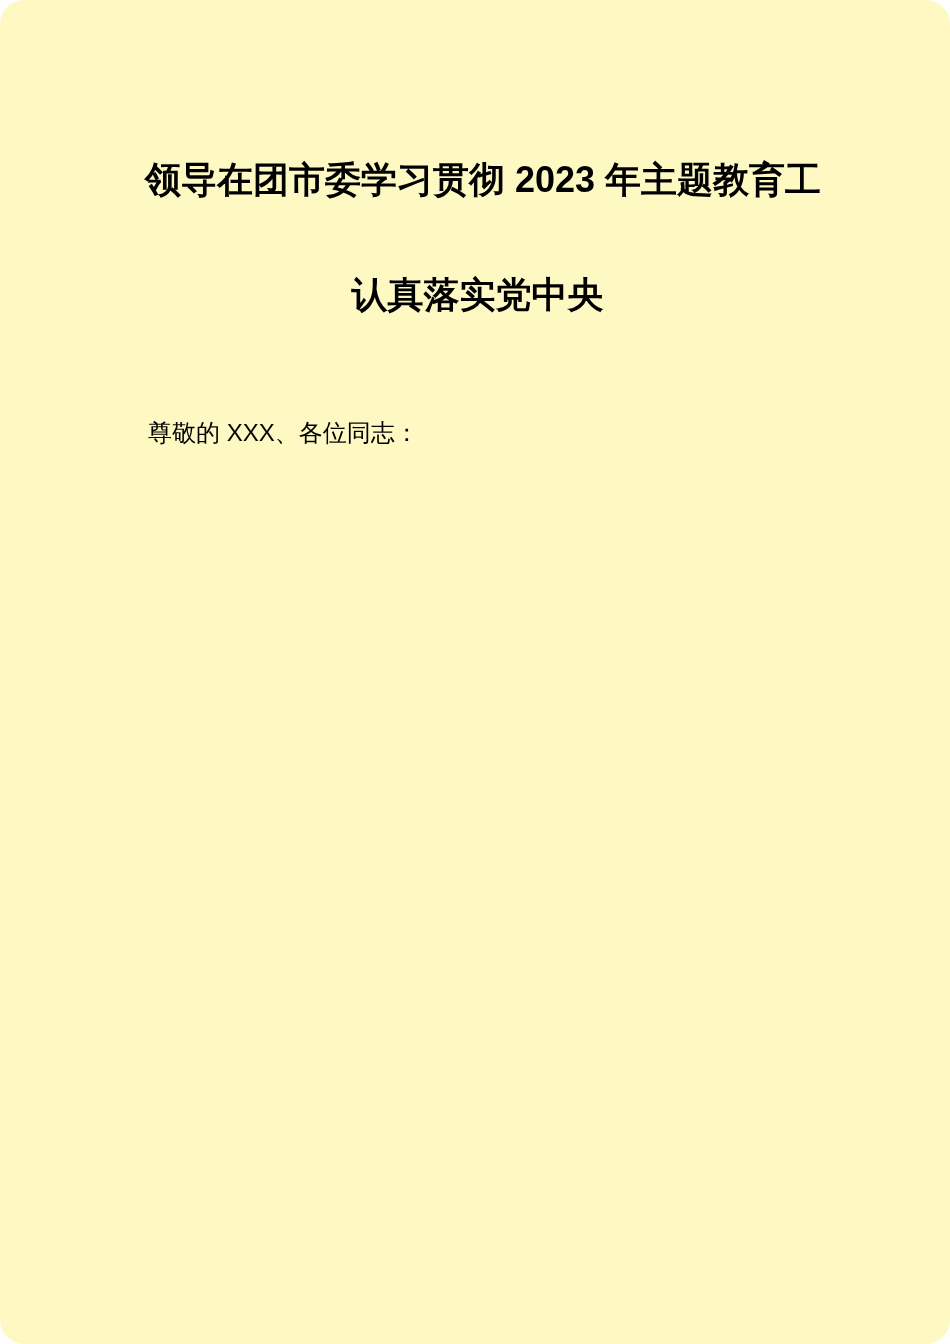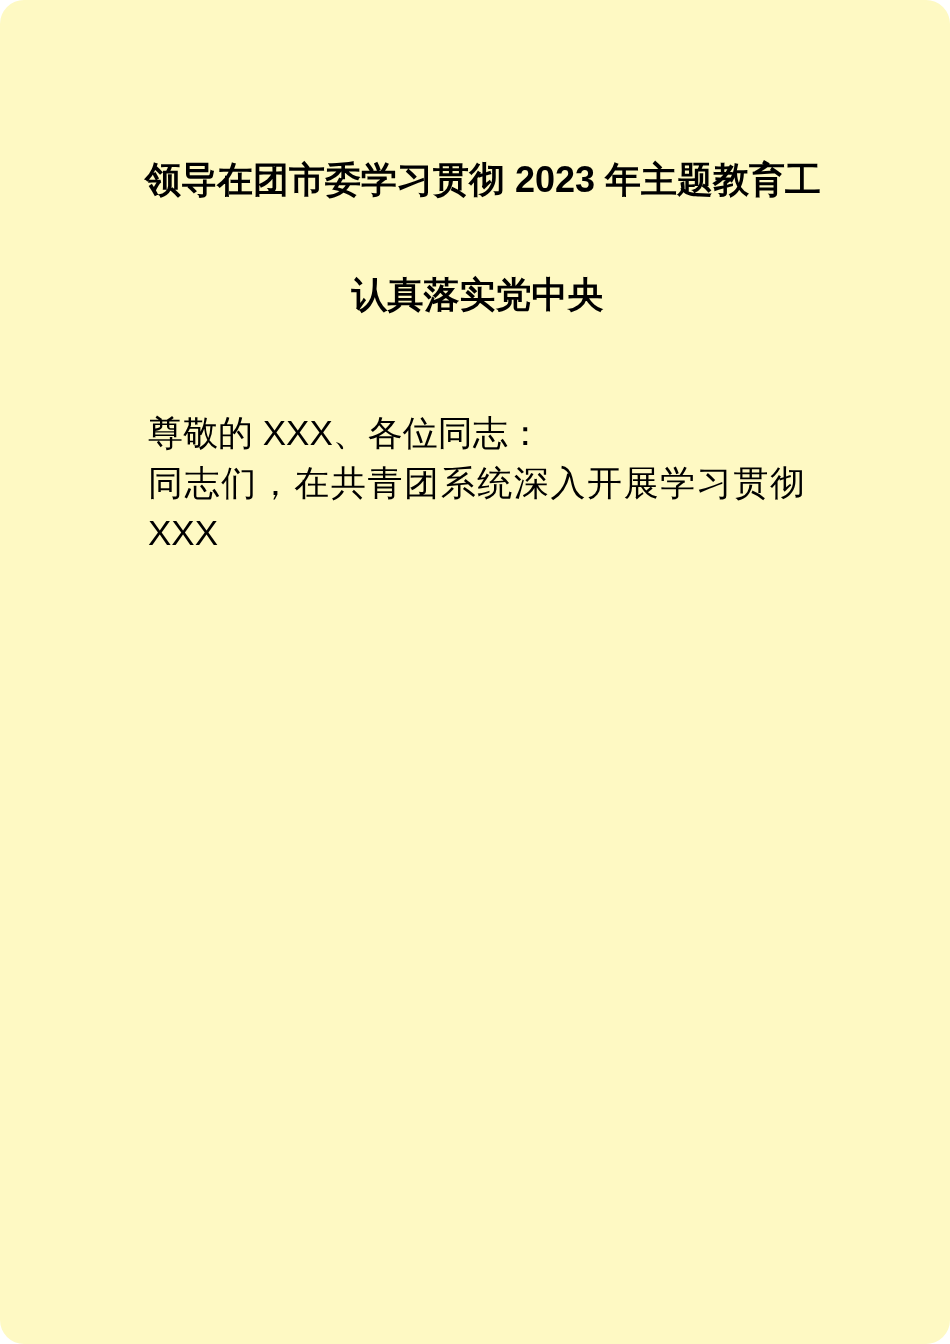--- a/index.html
+++ b/index.html
@@ -24,21 +24,21 @@
     font-weight: 700;
     font-size: 36px;
     line-height: 115px;
     color: #000000;
   }
   .doc-title .title-line {
     white-space: nowrap;
   }
   .doc-body {
     margin: 56px 145px 0 148px;
-    font-size: 35px;
+    font-size: 24px;
     line-height: 50px;
     text-align: justify;
     text-justify: inter-ideograph;
     color: #000000;
   }
   .doc-body p {
     margin: 0;
     padding: 0;
   }
 </style>
@@ -47,16 +47,15 @@
 
 <div class="page">
 
   <div class="doc-title">
     <div class="title-line">领导在团市委学习贯彻 2023 年主题教育工</div>
     <div class="title-line">认真落实党中央</div>
   </div>
 
   <div class="doc-body">
     <p>尊敬的 XXX、各位同志：</p>
-    <p>同志们，在共青团系统深入开展学习贯彻 XXX</p>
   </div>
 
 </div>
 
 </body></html>

